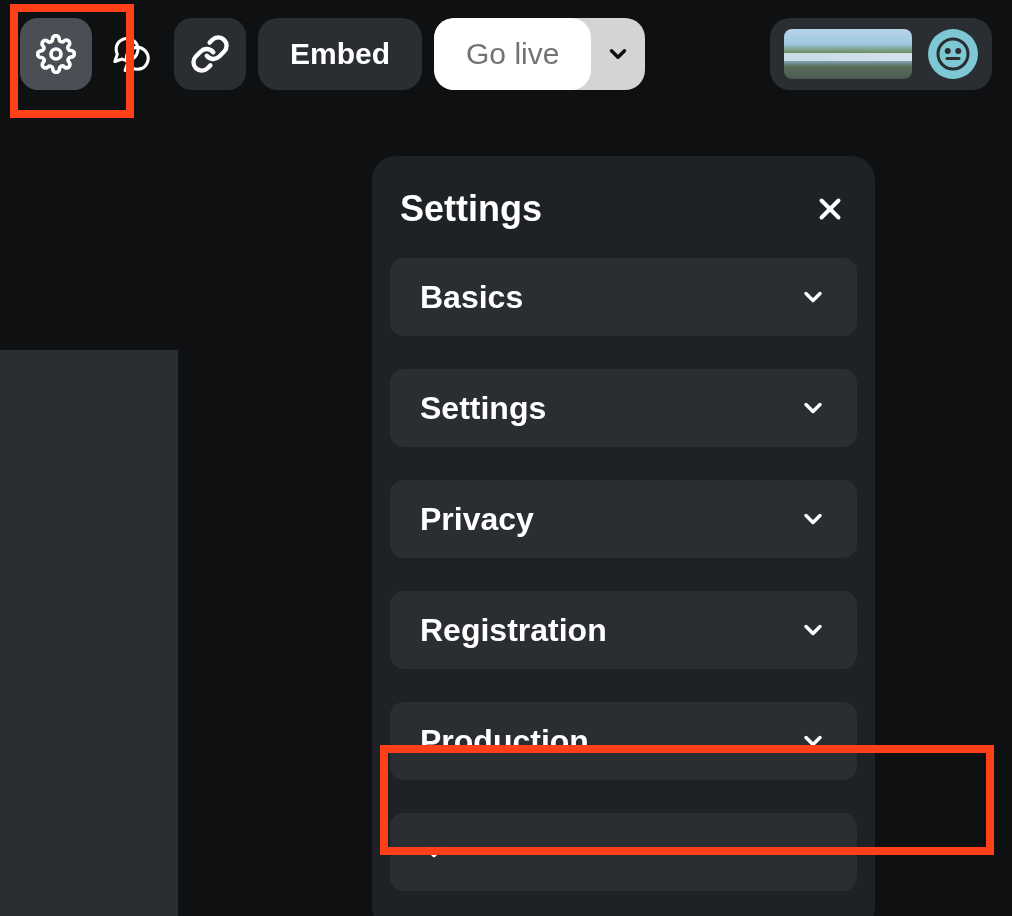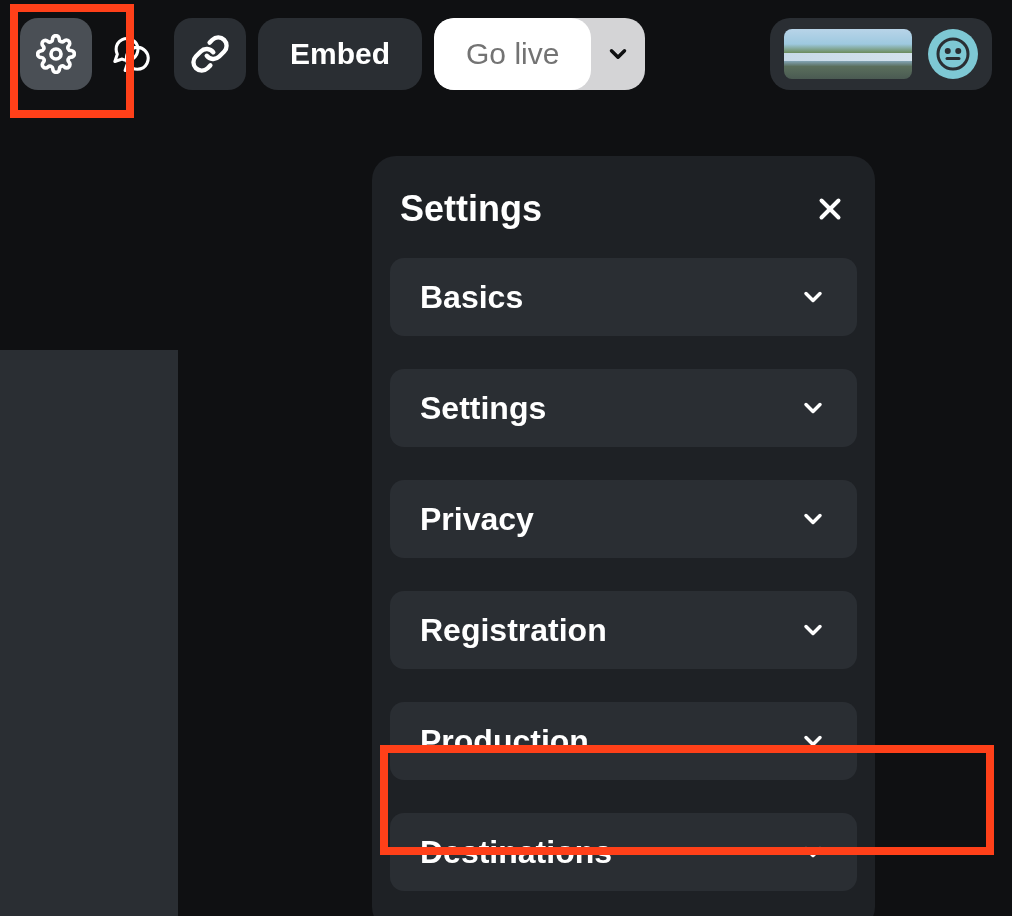--- a/index.html
+++ b/index.html
@@ -311,21 +311,20 @@
     </div>
     <div class="acc-item">
       <span class="acc-label">Production</span>
       <span>
         <svg width="28" height="28" viewBox="0 0 24 24" fill="none" stroke="#fff" stroke-width="3" stroke-linecap="round" stroke-linejoin="round">
             <polyline points="6 9 12 15 18 9"></polyline>
           </svg>
       </span>
     </div>
     <div class="acc-item">
-      <span class="acc-label">Destinations</span>
       <span>
         <svg width="28" height="28" viewBox="0 0 24 24" fill="none" stroke="#fff" stroke-width="3" stroke-linecap="round" stroke-linejoin="round">
             <polyline points="6 9 12 15 18 9"></polyline>
           </svg>
       </span>
     </div>
   </div>
 </div>
 
 <div class="highlight-dest"></div>

